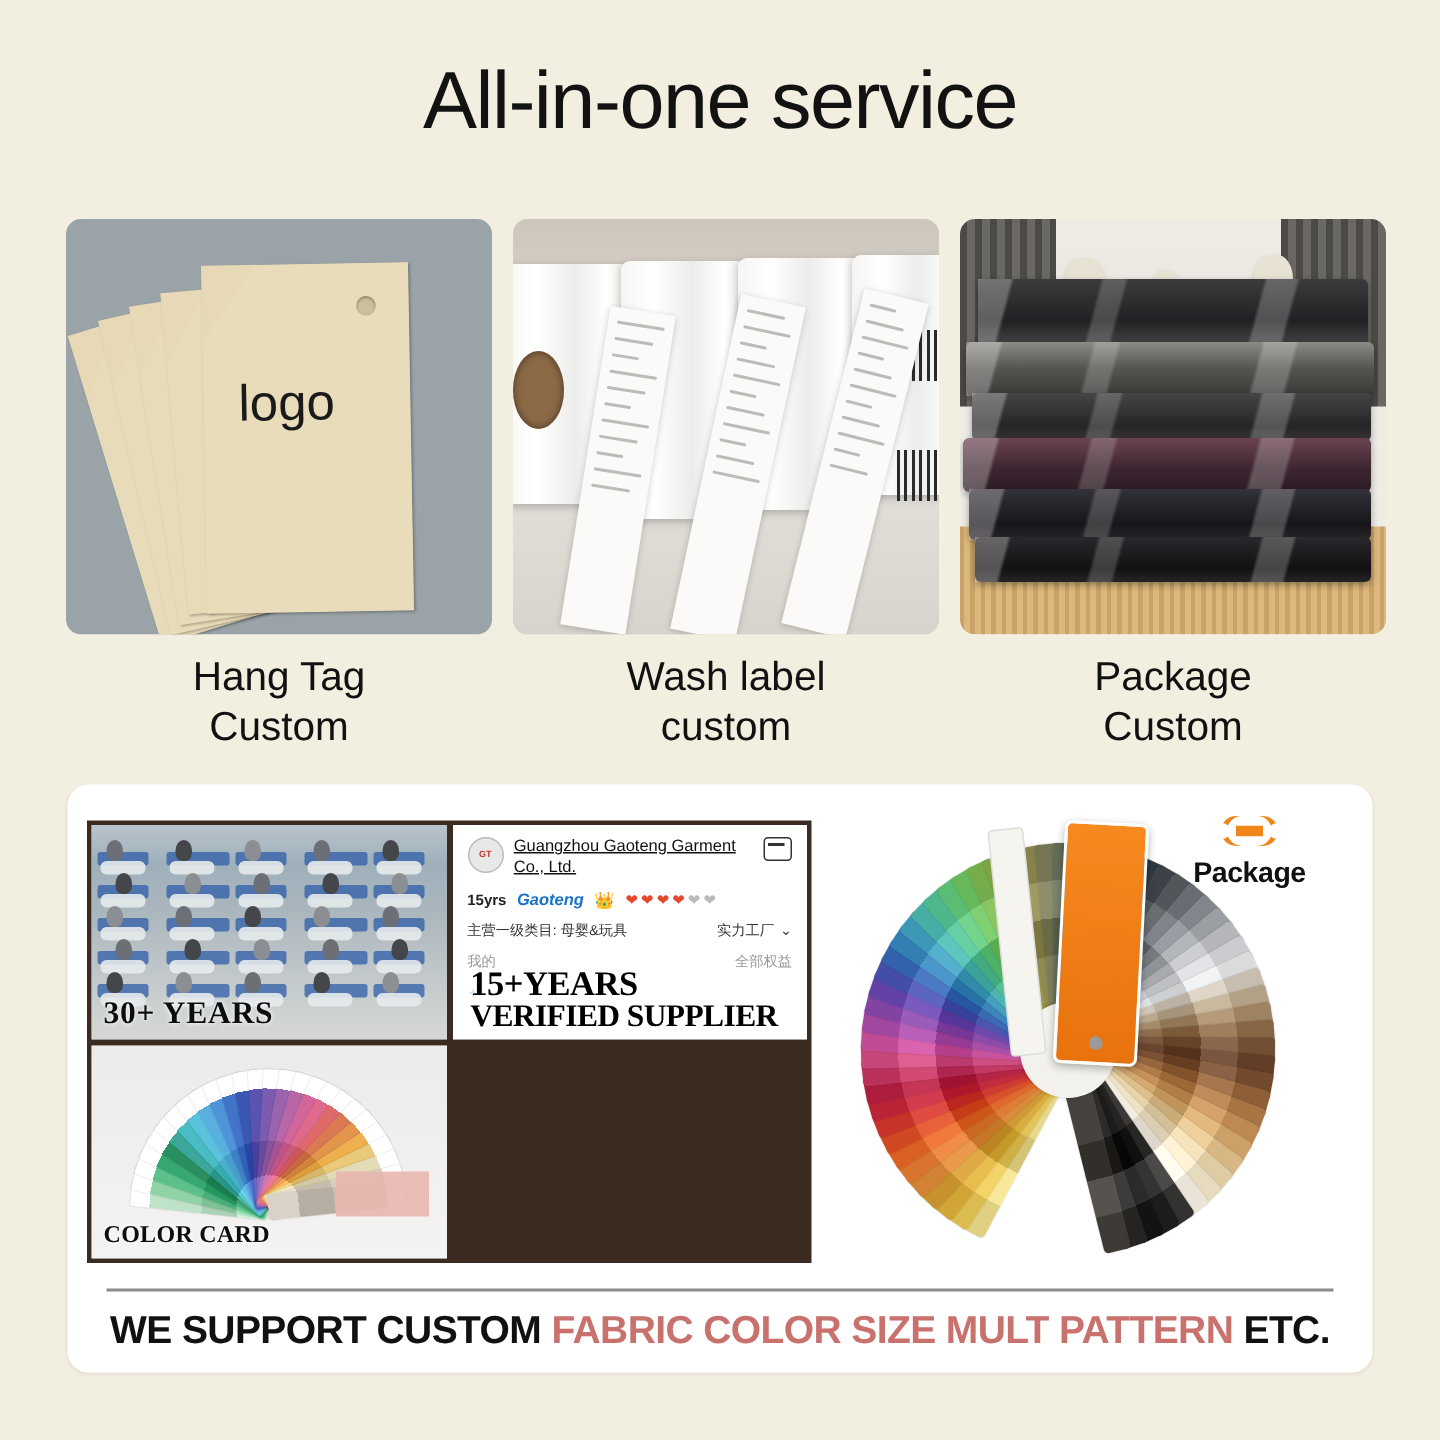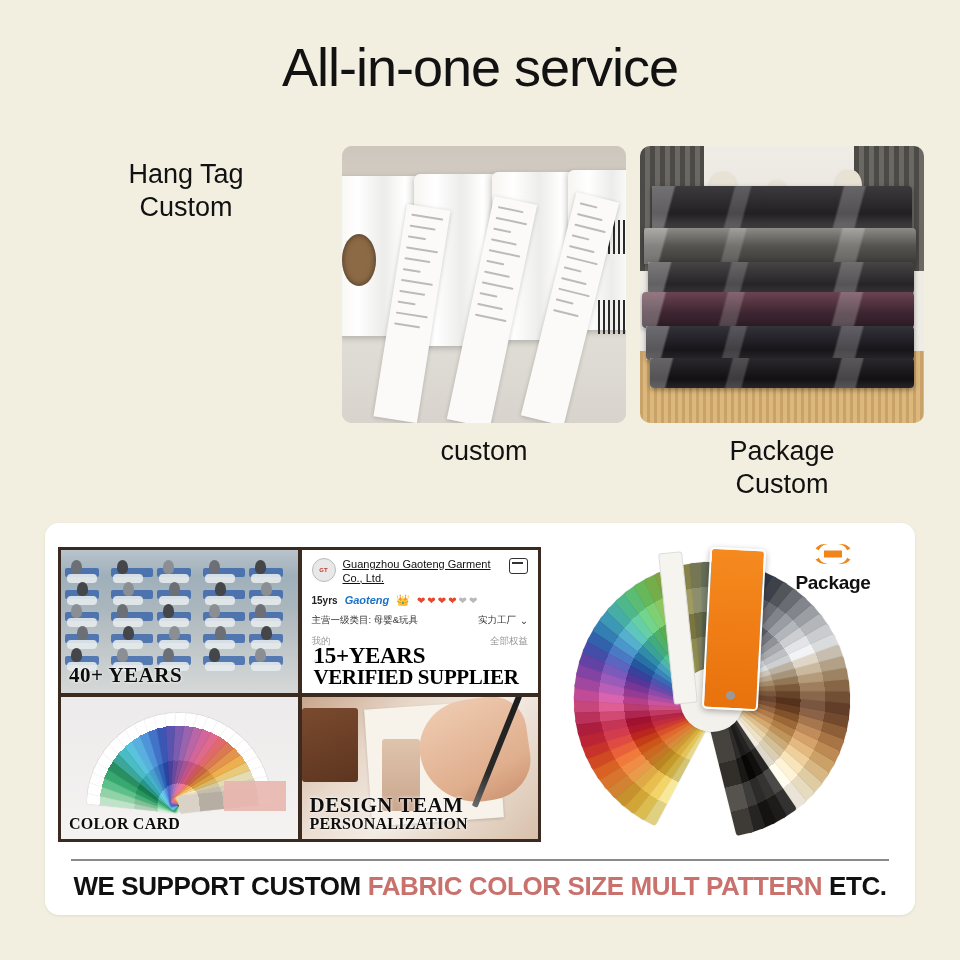--- a/index.html
+++ b/index.html
@@ -286,20 +286,41 @@
   .support .hl{color:#c9726d;}
 </style>
 </head>
 <body>
 
 <div class="page-title">All-in-one service</div>
 
 <div class="cards">
 
   <div class="card">
+    <div class="thumb">
+      <div class="tagscene">
+        <div class="tag t1">
+            <div class="tagshape"></div>
+          </div>
+        <div class="tag t2">
+            <div class="tagshape"></div>
+          </div>
+        <div class="tag t3">
+            <div class="tagshape"></div>
+          </div>
+        <div class="tag t4">
+            <div class="tagshape"></div>
+          </div>
+        <div class="tag t5">
+          <div class="tagshape"></div>
+          <div class="taghole"></div>
+        </div>
+        <div class="taglogo">logo</div>
+      </div>
+    </div>
     <div class="card-caption">
       <span>Hang Tag</span>
       <span>Custom</span>
     </div>
   </div>
 
   <div class="card">
     <div class="thumb">
       <div class="rollscene">
         <div class="rollbg"></div>
@@ -348,20 +369,21 @@
             <div class="ribline"></div>
           <div class="ribline xs"></div>
             <div class="ribline s"></div>
             <div class="ribline"></div>
           <div class="ribline xs"></div>
             <div class="ribline s"></div>
         </div>
       </div>
     </div>
     <div class="card-caption">
+      <span>Wash label</span>
       <span>custom</span>
     </div>
   </div>
 
   <div class="card">
     <div class="thumb">
       <div class="pkgscene">
         <div class="pkgwall"></div>
         <div class="curtain"></div>
         <div class="curtain r"></div>
@@ -472,21 +494,21 @@
           <div class="fperson" style="left: 102px; top: 98px; width: 11px; height: 14px; background: rgb(108, 112, 118);"></div>
           <div class="fcloth" style="left: 98px; top: 112px; width: 30px; height: 9px;"></div>
           <div class="fbench" style="left: 142px; top: 106px; width: 42px;"></div>
           <div class="fperson" style="left: 148px; top: 98px; width: 11px; height: 14px; background: rgb(68, 70, 74);"></div>
           <div class="fcloth" style="left: 144px; top: 112px; width: 30px; height: 9px;"></div>
           <div class="fbench" style="left: 188px; top: 106px; width: 34px;"></div>
           <div class="fperson" style="left: 194px; top: 98px; width: 11px; height: 14px; background: rgb(139, 143, 148);"></div>
           <div class="fcloth" style="left: 190px; top: 112px; width: 30px; height: 9px;"></div>
         </div>
       <div class="quad-caption">
-        <span class="big">40+ YEARS</span>
+        <span class="big">30+ YEARS</span>
       </div>
     </div>
 
     <div class="quad">
       <div class="abcard">
         <div class="ab-top">
           <div class="ab-logo">GT</div>
           <div class="ab-name">Guangzhou Gaoteng Garment Co., Ltd.</div>
           <div class="ab-store"></div>
         </div>
@@ -554,33 +576,20 @@
             <div class="blade" style="transform: translateX(-50%) rotate(77.28deg); background: linear-gradient(rgb(255, 255, 255) 0px, rgb(255, 255, 255) 14%, rgb(216, 207, 192) 14%, rgb(216, 207, 192) 52%, rgb(198, 189, 174) 52%, rgb(198, 189, 174) 78%, rgb(234, 225, 210) 78%, rgb(234, 225, 210) 100%);"></div>
             <div class="blade" style="transform: translateX(-50%) rotate(84deg); background: linear-gradient(rgb(255, 255, 255) 0px, rgb(255, 255, 255) 14%, rgb(200, 192, 180) 14%, rgb(200, 192, 180) 52%, rgb(182, 174, 162) 52%, rgb(182, 174, 162) 78%, rgb(218, 210, 198) 78%, rgb(218, 210, 198) 100%);"></div>
           </div>
         <div class="swatchbox"></div>
       </div>
       <div class="quad-caption">
         <span class="small">COLOR CARD</span>
       </div>
     </div>
 
-    <div class="quad">
-      <div class="dcard">
-        <div class="dleather"></div>
-        <div class="dpaper"></div>
-        <div class="dsketch"></div>
-        <div class="dhand"></div>
-        <div class="dpencil"></div>
-      </div>
-      <div class="quad-caption">
-        <span class="big">DESIGN TEAM</span>
-        <span class="small">PERSONALIZATION</span>
-      </div>
-    </div>
   </div>
 
   <div class="fanwrap">
     <div class="fan" id="fullfan">
         <div class="fblade" style="transform: rotate(28deg); background: linear-gradient(rgb(251, 250, 247) 0px, rgb(251, 250, 247) 22%, rgb(232, 217, 138) 22%, rgb(232, 217, 138) 46%, rgb(212, 197, 118) 46%, rgb(212, 197, 118) 64%, rgb(248, 233, 154) 64%, rgb(248, 233, 154) 82%, rgb(224, 209, 130) 82%, rgb(224, 209, 130) 100%);"></div>
         <div class="fblade" style="transform: rotate(33.0476deg); background: linear-gradient(rgb(251, 250, 247) 0px, rgb(251, 250, 247) 22%, rgb(227, 196, 88) 22%, rgb(227, 196, 88) 46%, rgb(207, 176, 68) 46%, rgb(207, 176, 68) 64%, rgb(243, 212, 104) 64%, rgb(243, 212, 104) 82%, rgb(219, 188, 80) 82%, rgb(219, 188, 80) 100%);"></div>
         <div class="fblade" style="transform: rotate(38.0952deg); background: linear-gradient(rgb(251, 250, 247) 0px, rgb(251, 250, 247) 22%, rgb(217, 174, 62) 22%, rgb(217, 174, 62) 46%, rgb(197, 154, 42) 46%, rgb(197, 154, 42) 64%, rgb(233, 190, 78) 64%, rgb(233, 190, 78) 82%, rgb(209, 166, 54) 82%, rgb(209, 166, 54) 100%);"></div>
         <div class="fblade" style="transform: rotate(43.1429deg); background: linear-gradient(rgb(251, 250, 247) 0px, rgb(251, 250, 247) 22%, rgb(207, 154, 54) 22%, rgb(207, 154, 54) 46%, rgb(187, 134, 34) 46%, rgb(187, 134, 34) 64%, rgb(223, 170, 70) 64%, rgb(223, 170, 70) 82%, rgb(199, 146, 46) 82%, rgb(199, 146, 46) 100%);"></div>
         <div class="fblade" style="transform: rotate(48.1905deg); background: linear-gradient(rgb(251, 250, 247) 0px, rgb(251, 250, 247) 22%, rgb(217, 138, 58) 22%, rgb(217, 138, 58) 46%, rgb(197, 118, 38) 46%, rgb(197, 118, 38) 64%, rgb(233, 154, 74) 64%, rgb(233, 154, 74) 82%, rgb(209, 130, 50) 82%, rgb(209, 130, 50) 100%);"></div>
         <div class="fblade" style="transform: rotate(53.2381deg); background: linear-gradient(rgb(251, 250, 247) 0px, rgb(251, 250, 247) 22%, rgb(224, 124, 53) 22%, rgb(224, 124, 53) 46%, rgb(204, 104, 33) 46%, rgb(204, 104, 33) 64%, rgb(240, 140, 69) 64%, rgb(240, 140, 69) 82%, rgb(216, 116, 45) 82%, rgb(216, 116, 45) 100%);"></div>

